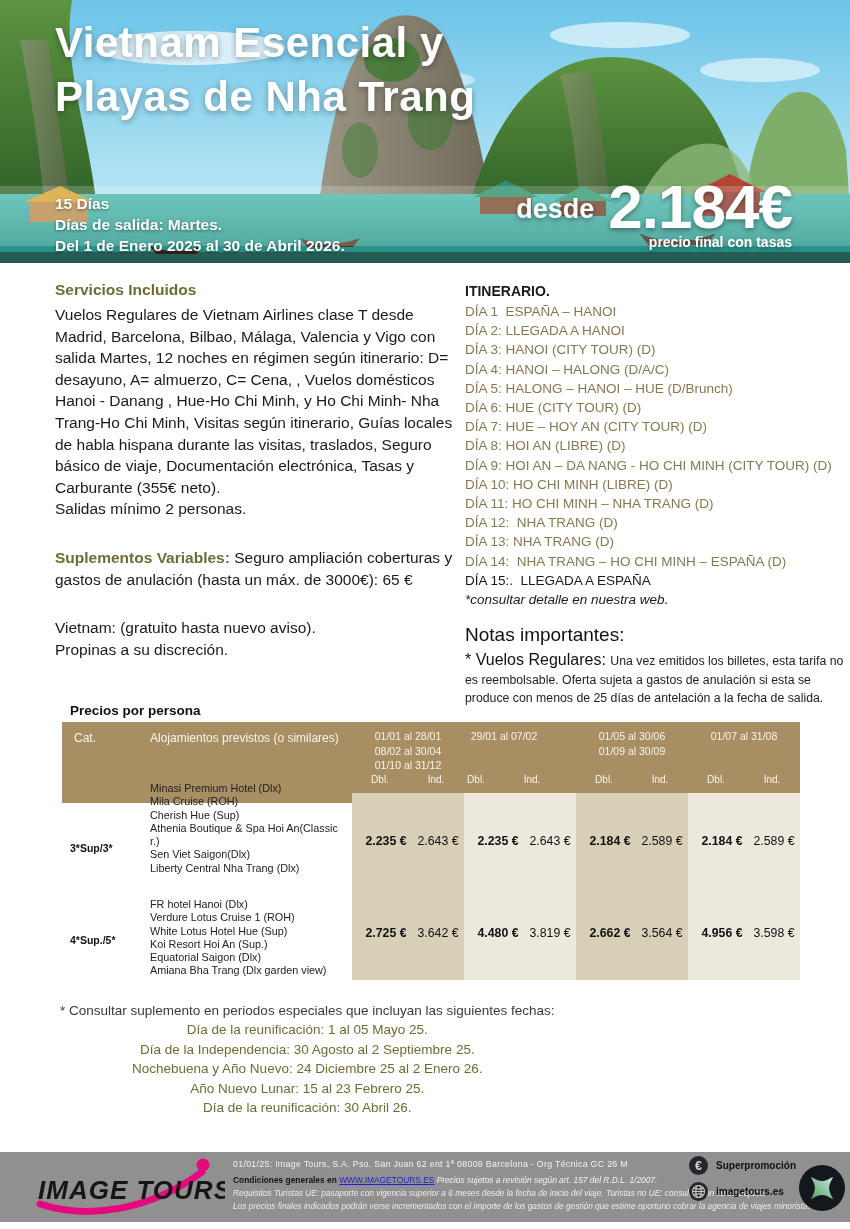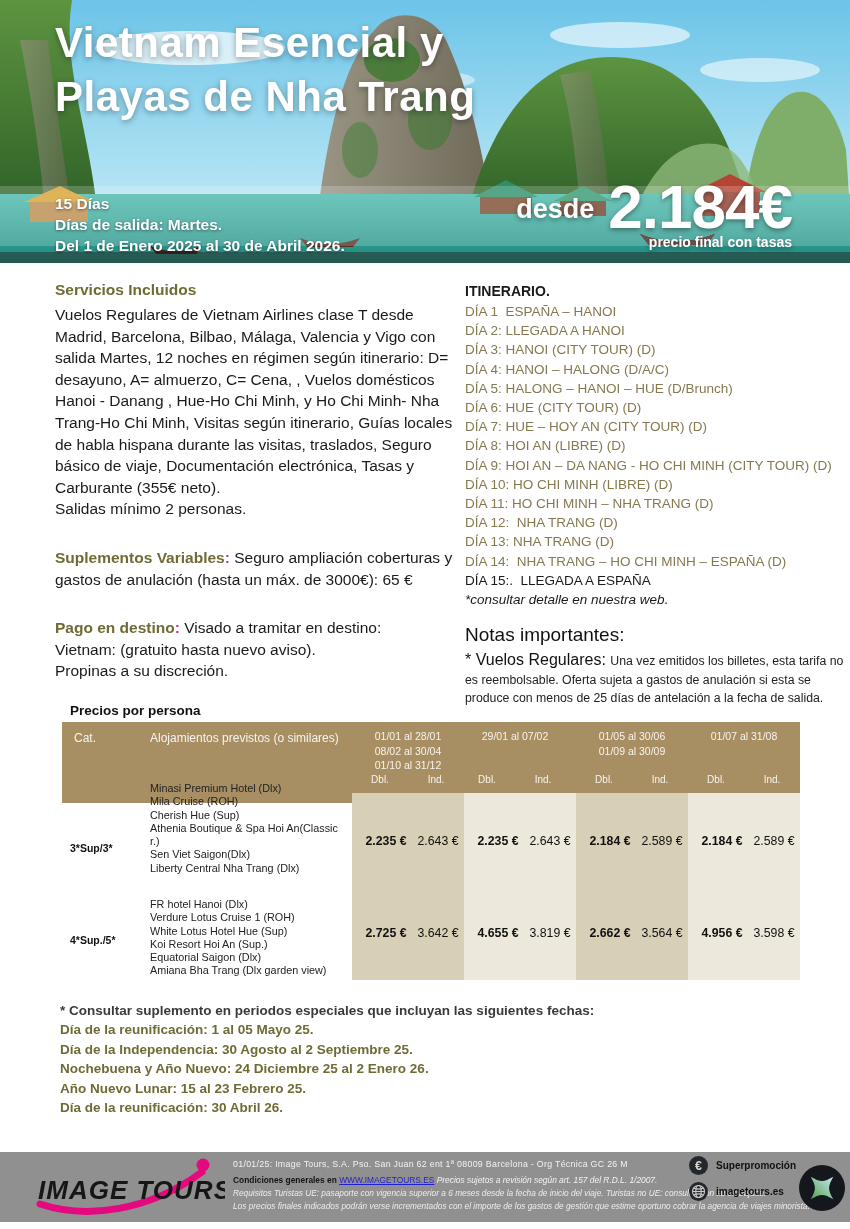--- a/index.html
+++ b/index.html
@@ -35,39 +35,39 @@
   .nota-text{font-size:12.3px;line-height:16.6px;color:#222;}
   .nota-par{width:385px;}
 
   
   .table-title{position:absolute;left:70px;top:703px;font-size:13.5px;font-weight:bold;color:#111;}
   .ptable{position:absolute;left:62px;top:722px;width:738px;height:263px;font-family:"Liberation Sans",sans-serif;}
   .thead{position:absolute;left:0;top:0;width:738px;height:81px;background:#a78f63;}
   .th-cat{position:absolute;left:12px;top:9px;font-size:12px;color:#f7f4ec;}
   .th-hotels{position:absolute;left:88px;top:9px;font-size:12px;color:#f7f4ec;}
   .pgroup{position:absolute;top:0;width:112px;height:68px;}
-  .pg0{left:290px}.pg1{left:397px}.pg2{left:514px}.pg3{left:626px}
+  .pg0{left:290px}.pg1{left:386px}.pg2{left:514px}.pg3{left:626px}
   .th-period{margin-top:7px;text-align:center;font-size:10.5px;line-height:14.5px;color:#f7f4ec;}
   .th-subrow{position:absolute;bottom:5px;left:0;width:100%;display:flex;}
   .th-sub{width:50%;text-align:center;font-size:10px;color:#f7f4ec;}
   .strip{position:absolute;top:71px;height:187px;width:112px;}
   .s0{left:290px;background:#d7cfb6}.s1{left:402px;background:#ece9dc}
   .s2{left:514px;background:#d7cfb6}.s3{left:626px;background:#ece9dc}
   .cat{position:absolute;left:8px;width:78px;font-size:10.5px;font-weight:bold;color:#111;}
   .cat1{top:120px}.cat2{top:212px}
   .hotels{position:absolute;left:88px;width:200px;font-size:10.8px;line-height:13.3px;color:#222;}
   .hotels1{top:60px}.hotels2{top:176px}
   .prow{position:absolute;left:290px;width:448px;display:flex;}
   .prow1{top:112px}.prow2{top:204px}
   .pcell{width:112px;display:flex;}
   .price{width:56px;text-align:center;font-size:12.3px;color:#111;}
   .price-dbl{font-weight:bold;margin-left:8px;}
 
   
-  .special{position:absolute;left:60px;top:1001px;font-size:13.5px;font-weight:bold;line-height:19.4px;}
+  .special{position:absolute;left:60px;top:1001px;font-size:13.5px;font-weight:normal;line-height:19.4px;text-align:center;}
   .special .lead{color:#3a3a3a;}
   .special .item{color:#6f6b34;}
 
   
   .footer{position:absolute;left:0;top:1152px;width:850px;height:70px;background:#909090;}
   .f-logo{position:absolute;left:30px;top:4px;}
   .f-text{position:absolute;left:233px;top:7px;width:560px;}
   .f-line1{color:#f5f3ef;font-size:8.8px;letter-spacing:.3px;white-space:nowrap;margin-bottom:6px;}
   .f-line2{font-size:8.4px;white-space:nowrap;margin-bottom:2px;}
   .f-cond{color:#141414;font-weight:bold;}
@@ -158,23 +158,20 @@
   <div class="col-left">
     <div class="svc-heading">Servicios Incluidos</div>
     <div class="body-text">Vuelos Regulares de Vietnam Airlines clase T desde Madrid, Barcelona, Bilbao, Málaga, Valencia y Vigo con salida Martes, 12 noches en régimen  según itinerario: D= desayuno, A= almuerzo, C= Cena, , Vuelos domésticos Hanoi - Danang , Hue-Ho Chi Minh, y Ho Chi Minh- Nha Trang-Ho Chi Minh, Visitas según itinerario, Guías locales de habla hispana durante las visitas, traslados, Seguro básico de viaje, Documentación electrónica, Tasas y Carburante (355€ neto).</div>
     <div class="body-text">Salidas mínimo 2 personas.</div>
 
     <div class="body-text block-gap">
       <span class="lbl-olive">Suplementos Variables</span><span class="lbl-colon">:</span><span> Seguro ampliación coberturas y gastos de anulación (hasta un máx. de 3000€): 65 €</span>
     </div>
 
     <div class="body-text block-gap">
-      <div>
-        <span class="lbl-olive">Pago en destino</span><span class="lbl-colon">:</span><span> Visado a tramitar en destino:</span>
-      </div>
       <div>Vietnam: (gratuito hasta nuevo aviso).</div>
       <div>Propinas a su discreción.</div>
     </div>
   </div>
 
   <div class="col-right">
     <div class="itin-heading">ITINERARIO.</div>
     <div class="itin-day">DÍA 1  ESPAÑA – HANOI</div>
     <div class="itin-day">DÍA 2: LLEGADA A HANOI</div>
     <div class="itin-day">DÍA 3: HANOI (CITY TOUR) (D)</div>
@@ -287,21 +284,21 @@
       <div>Koi Resort Hoi An (Sup.)</div>
       <div>Equatorial Saigon (Dlx)</div>
       <div>Amiana Bha Trang (Dlx garden view)</div>
     </div>
     <div class="prow prow2">
       <div class="pcell">
         <span class="price price-dbl">2.725 €</span>
         <span class="price">3.642 €</span>
       </div>
       <div class="pcell">
-        <span class="price price-dbl">4.655 €</span>
+        <span class="price price-dbl">4.480 €</span>
         <span class="price">3.819 €</span>
       </div>
       <div class="pcell">
         <span class="price price-dbl">2.662 €</span>
         <span class="price">3.564 €</span>
       </div>
       <div class="pcell">
         <span class="price price-dbl">4.956 €</span>
         <span class="price">3.598 €</span>
       </div>

